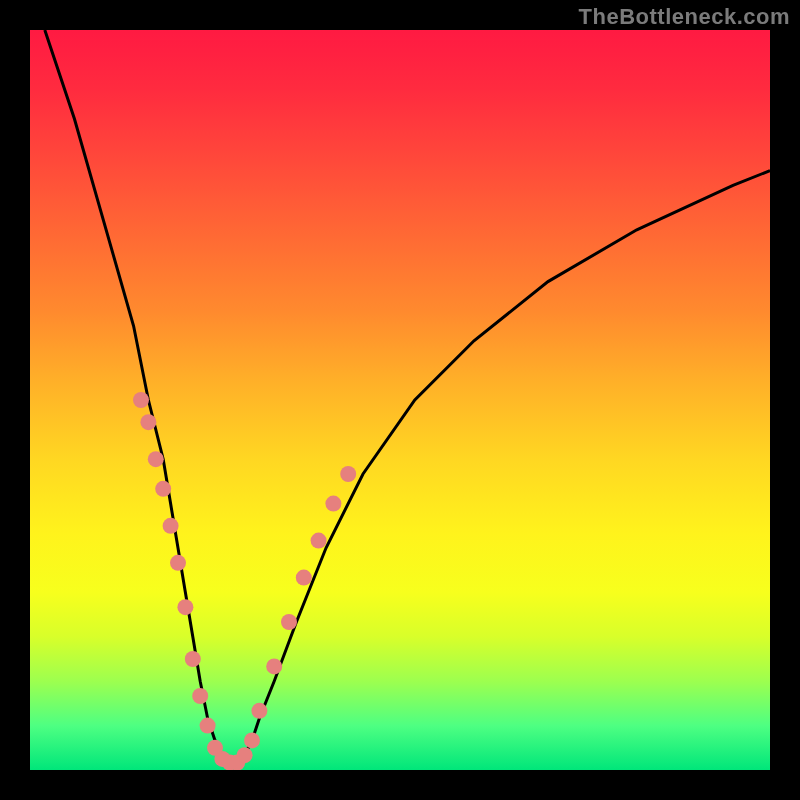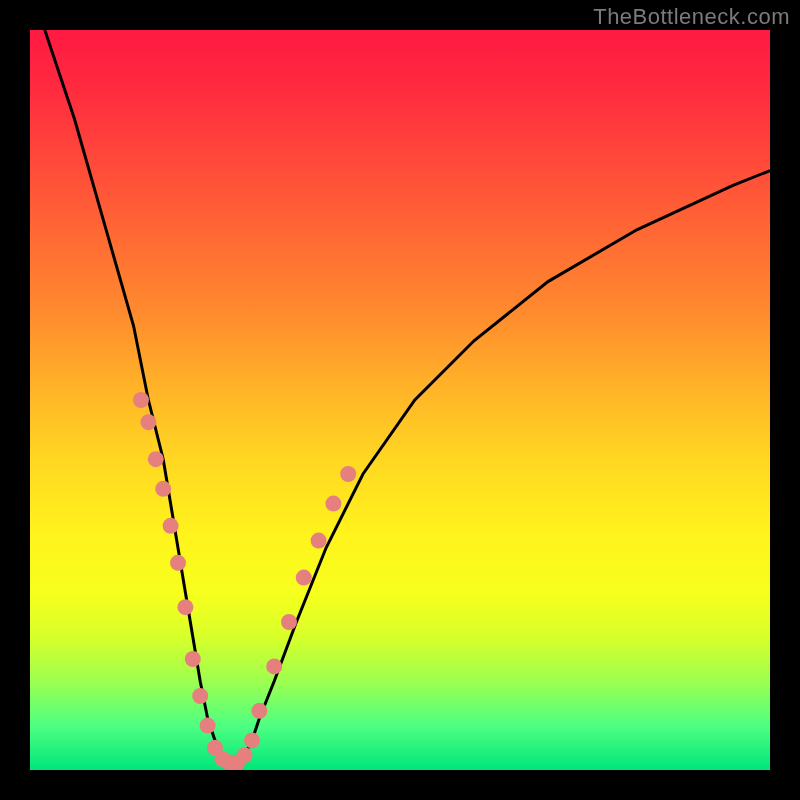--- a/index.html
+++ b/index.html
@@ -42,21 +42,21 @@
       #00e67a 100%
     );
   }
   .watermark {
     position: absolute;
     top: 4px;
     right: 10px;
     color: #7b7b7b;
     font-size: 22px;
     letter-spacing: 0.5px;
-    font-weight: 400;
+    font-weight: 700;
   }
   svg.curve {
     position: absolute;
     top: 0;
     left: 0;
     width: 740px;
     height: 740px;
   }
 </style>
 </head>

